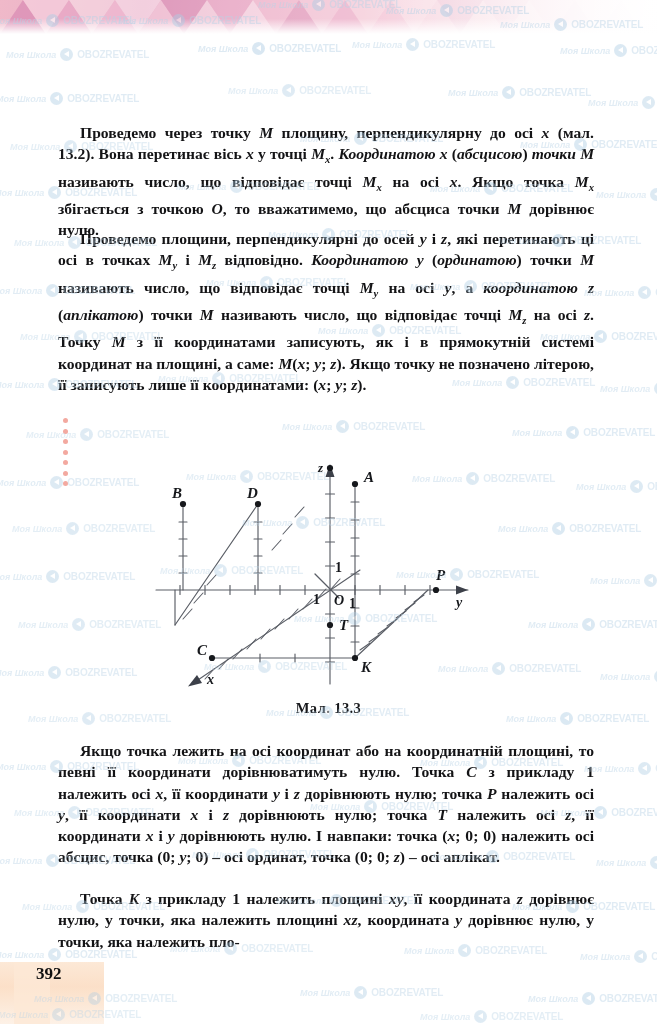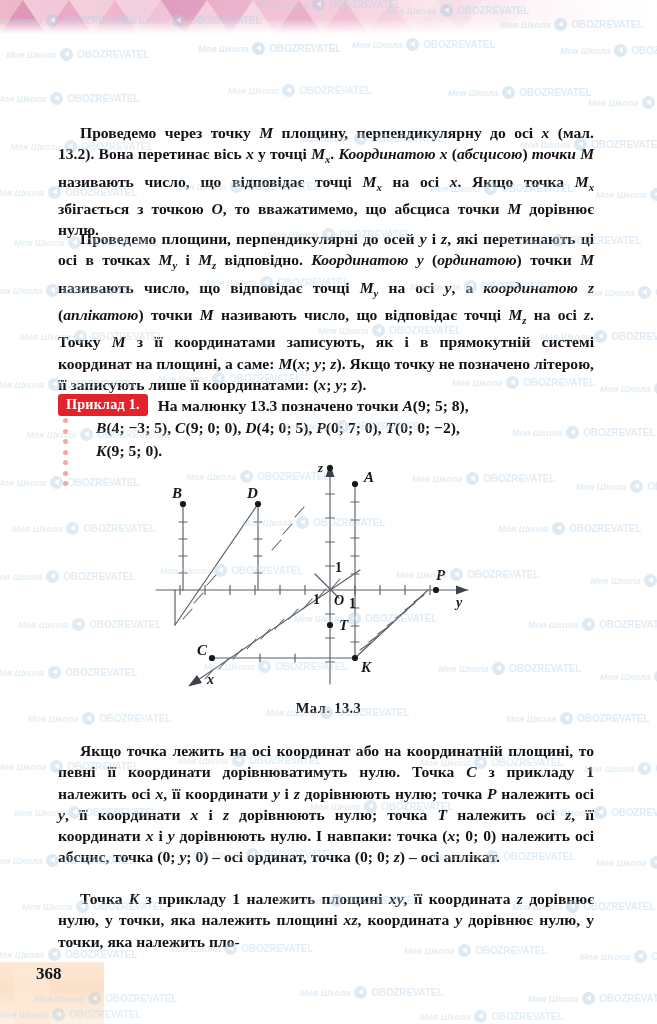--- a/index.html
+++ b/index.html
@@ -177,25 +177,20 @@
 </div>
 
 <div id="footer-block"></div>
 <div id="footer-block2"></div>
 
 <div id="page">
 
   <div class="para" style="top:122px;"><span class="ind"></span>Проведемо через точку <i>M</i> площину, перпендикулярну до осі <i>x</i> (мал. 13.2). Вона перетинає вісь <i>x</i> у точці <i>M<sub>x</sub></i>. <i>Координатою x</i> (<i>абсцисою</i>) <i>точки M</i> називають число, що відповідає точці <i>M<sub>x</sub></i> на осі <i>x</i>. Якщо точка <i>M<sub>x</sub></i> збігається з точкою <i>O</i>, то вважатимемо, що абсциса точки <i>M</i> дорівнює нулю.</div>
   <div class="para" style="top:228px;"><span class="ind"></span>Проведемо площини, перпендикулярні до осей <i>y</i> і <i>z</i>, які перетинають ці осі в точках <i>M<sub>y</sub></i> і <i>M<sub>z</sub></i> відповідно. <i>Координатою y</i> (<i>ординатою</i>) точки <i>M</i> називають число, що відповідає точці <i>M<sub>y</sub></i> на осі <i>y</i>, а <i>координатою z</i> (<i>аплікатою</i>) точки <i>M</i> називають число, що відповідає точці <i>M<sub>z</sub></i> на осі <i>z</i>. Точку <i>M</i> з її координатами записують, як і в прямокутній системі координат на площині, а саме: <i>M</i>(<i>x</i>; <i>y</i>; <i>z</i>). Якщо точку не позначено літерою, її записують лише її координатами: (<i>x</i>; <i>y</i>; <i>z</i>).</div>
 
-  <div id="example-block">
-    <span id="example-badge">Приклад 1.</span><span id="example-text">На малюнку 13.3 позначено точки <i>A</i>(9; 5; 8),</span>
-    <div id="example-rest"><i>B</i>(4; −3; 5), <i>C</i>(9; 0; 0), <i>D</i>(4; 0; 5), <i>P</i>(0; 7; 0), <i>T</i>(0; 0; −2),</div>
-    <div id="example-rest" style="padding-left:38px;"><i>K</i>(9; 5; 0).</div>
-  </div>
   <div id="dotted-rail">
       <span></span>
       <span></span>
       <span></span>
       <span></span>
       <span></span>
       <span></span>
       <span></span>
     </div>
 
@@ -343,21 +338,21 @@
         <text x="185" y="110" font-size="14" font-style="normal">1</text>
       </g>
     </svg>
   </div>
 
   <div id="fig-caption">Мал. 13.3</div>
 
   <div class="para" style="top:740px;"><span class="ind"></span>Якщо точка лежить на осі координат або на координатній площині, то певні її координати дорівнюватимуть нулю. Точка <i>C</i> з прикладу 1 належить осі <i>x</i>, її координати <i>y</i> і <i>z</i> дорівнюють нулю; точка <i>P</i> належить осі <i>y</i>, її координати <i>x</i> і <i>z</i> дорівнюють нулю; точка <i>T</i> належить осі <i>z</i>, її координати <i>x</i> і <i>y</i> дорівнюють нулю. І навпаки: точка (<i>x</i>; 0; 0) належить осі абсцис, точка (0; <i>y</i>; 0) – осі ординат, точка (0; 0; <i>z</i>) – осі аплікат.</div>
   <div class="para" style="top:888px;"><span class="ind"></span>Точка <i>K</i> з прикладу 1 належить площині <i>xy</i>, її координата <i>z</i> дорівнює нулю, у точки, яка належить площині <i>xz</i>, координата <i>y</i> дорівнює нулю, у точки, яка належить пло-</div>
 
-  <div id="page-number">368</div>
+  <div id="page-number">392</div>
 </div>
 
 <div id="wm-layer">
     <div class="wm" style="left: -8px; top: 14px; opacity: 0.48;">
       <span>Моя Школа</span>
       <span class="circ"></span>
       <span class="ob">OBOZREVATEL</span>
     </div>
     <div class="wm" style="left: 118px; top: 14px; opacity: 0.48;">
       <span>Моя Школа</span>

